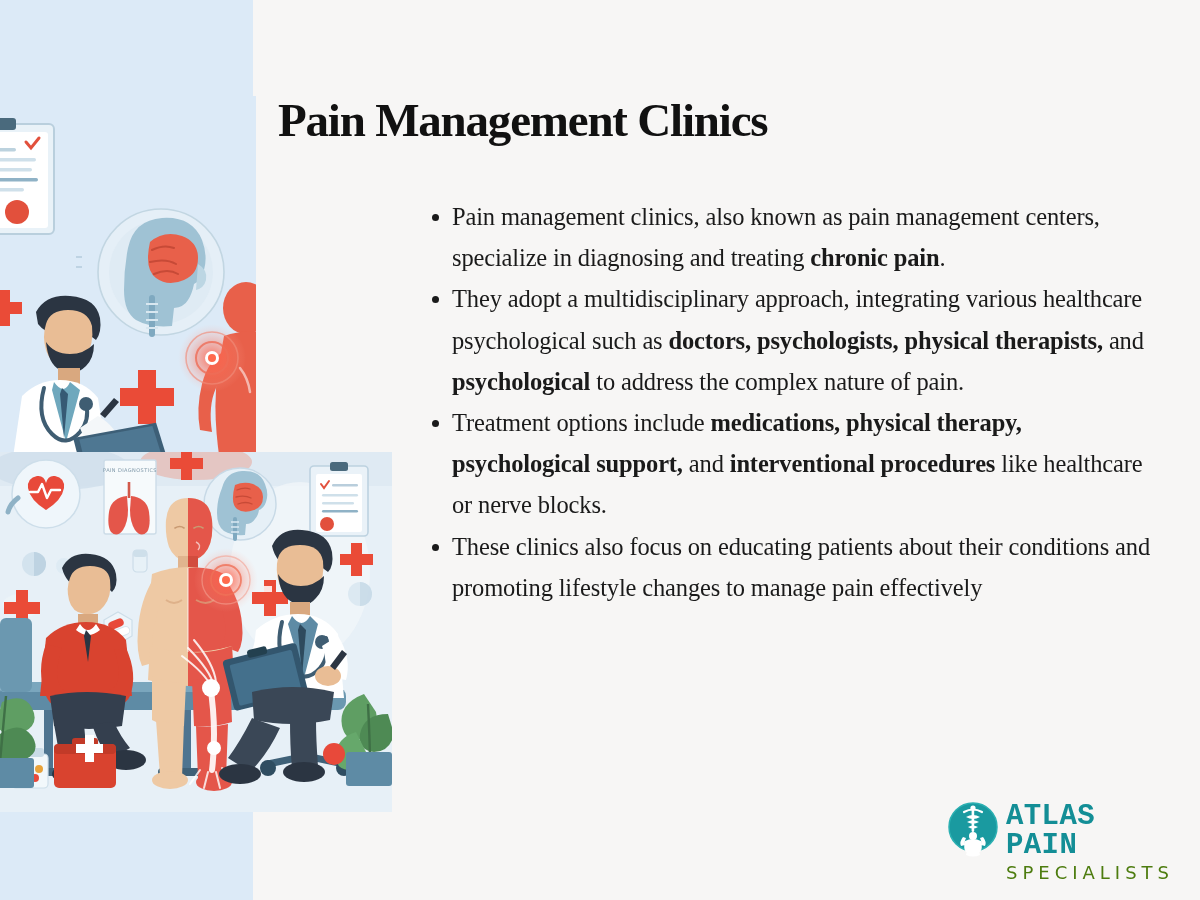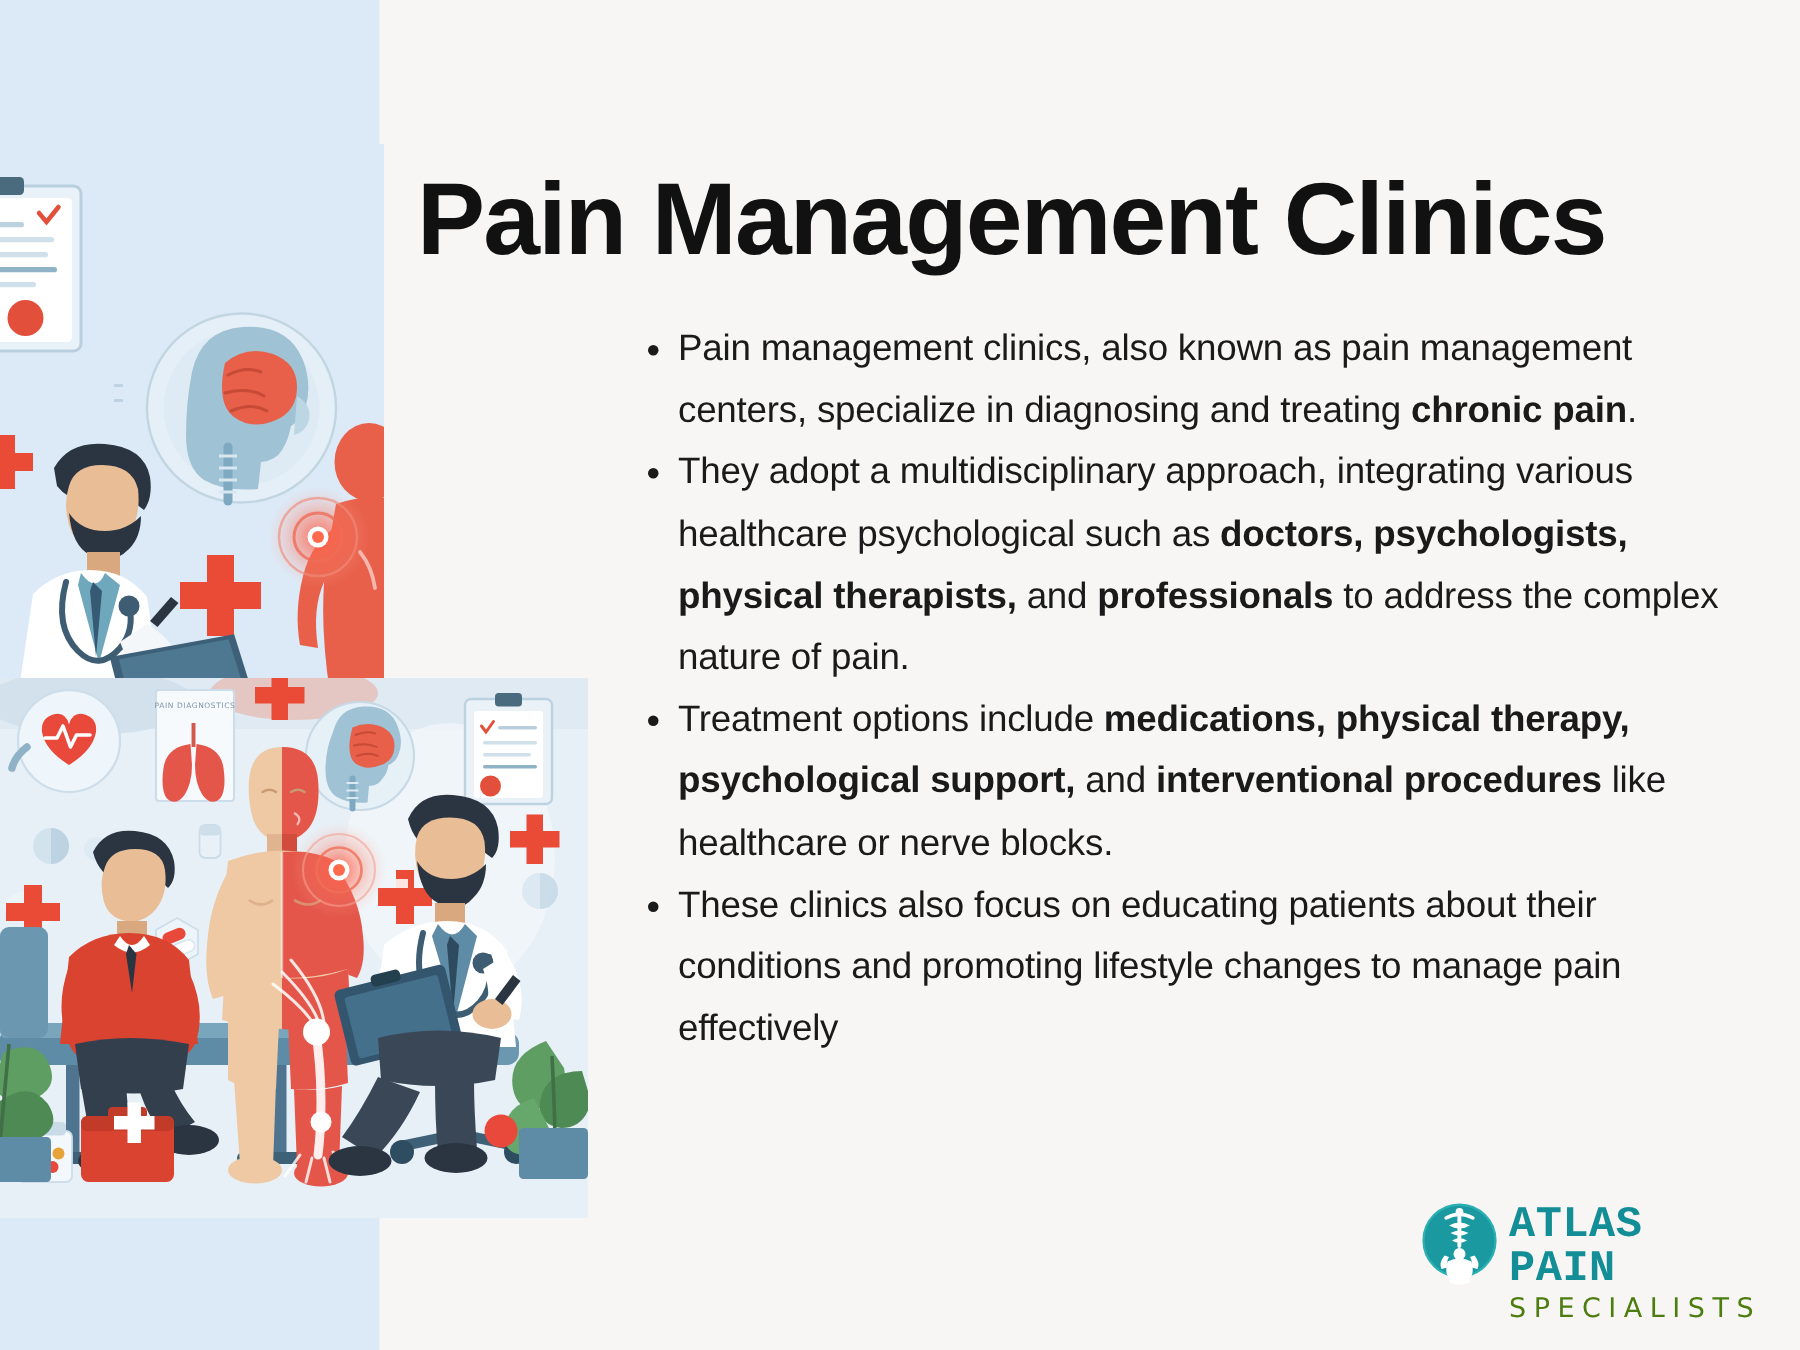--- a/index.html
+++ b/index.html
@@ -43,43 +43,43 @@
     overflow: hidden;
   }
   .illus-top svg, .illus-bottom svg { display:block; }
 
   
   .title {
     position: absolute;
     left: 278px;
     top: 66px;
     width: 890px;
-    font-size: 68px;
+    font-size: 47px;
     line-height: 1.0;
     font-weight: 700;
     letter-spacing: -1.2px;
     color: #111111;
-    font-family: Liberation Sans, sans-serif;
+    font-family: Liberation Serif, serif;
     font-stretch: condensed;
     white-space: nowrap;
   }
 
   
   .bullets {
     position: absolute;
     left: 424px;
-    top: 212px;
+    top: 196px;
     width: 742px;
     margin: 0;
     padding: 0;
     list-style: none;
     color: #1a1a1a;
     font-size: 24.5px;
     line-height: 41.2px;
-    font-family: Liberation Sans, sans-serif;
+    font-family: Liberation Serif, serif;
     letter-spacing: -0.15px;
   }
   .bullets li {
     position: relative;
     padding-left: 28px;
     margin: 0 0 0 0;
   }
   .bullets li::before {
     content: "";
     position: absolute;
@@ -479,21 +479,21 @@
         </g>
 
       </g>
     </svg>
   </div>
 
   <h1 class="title">Pain Management Clinics</h1>
 
   <ul class="bullets">
     <li><span><span>Pain management clinics, also known as pain management centers, specialize in diagnosing and treating </span><b>chronic pain</b><span>.</span></span></li>
-    <li><span><span>They adopt a multidisciplinary approach, integrating various healthcare psychological such as </span><b>doctors, psychologists, physical therapists,</b><span> and </span><b>professionals</b><span> to address the complex nature of pain.</span></span></li>
+    <li><span><span>They adopt a multidisciplinary approach, integrating various healthcare psychological such as </span><b>doctors, psychologists, physical therapists,</b><span> and </span><b>psychological</b><span> to address the complex nature of pain.</span></span></li>
     <li><span><span>Treatment options include </span><b>medications, physical therapy, psychological support,</b><span> and </span><b>interventional procedures</b><span> like healthcare or nerve blocks.</span></span></li>
     <li><span><span>These clinics also focus on educating patients about their conditions and promoting lifestyle changes to manage pain effectively</span></span></li>
   </ul>
 
   <div class="logo">
     <div class="logo-mark">
       <svg width="54" height="56" viewBox="0 0 54 56" xmlns="http://www.w3.org/2000/svg">
         <circle cx="27" cy="26" r="24" fill="#1a9aa0"></circle>
         <circle cx="27" cy="26" r="24" fill="none" stroke="#2bb0b2" stroke-width="1.5"></circle>
 

